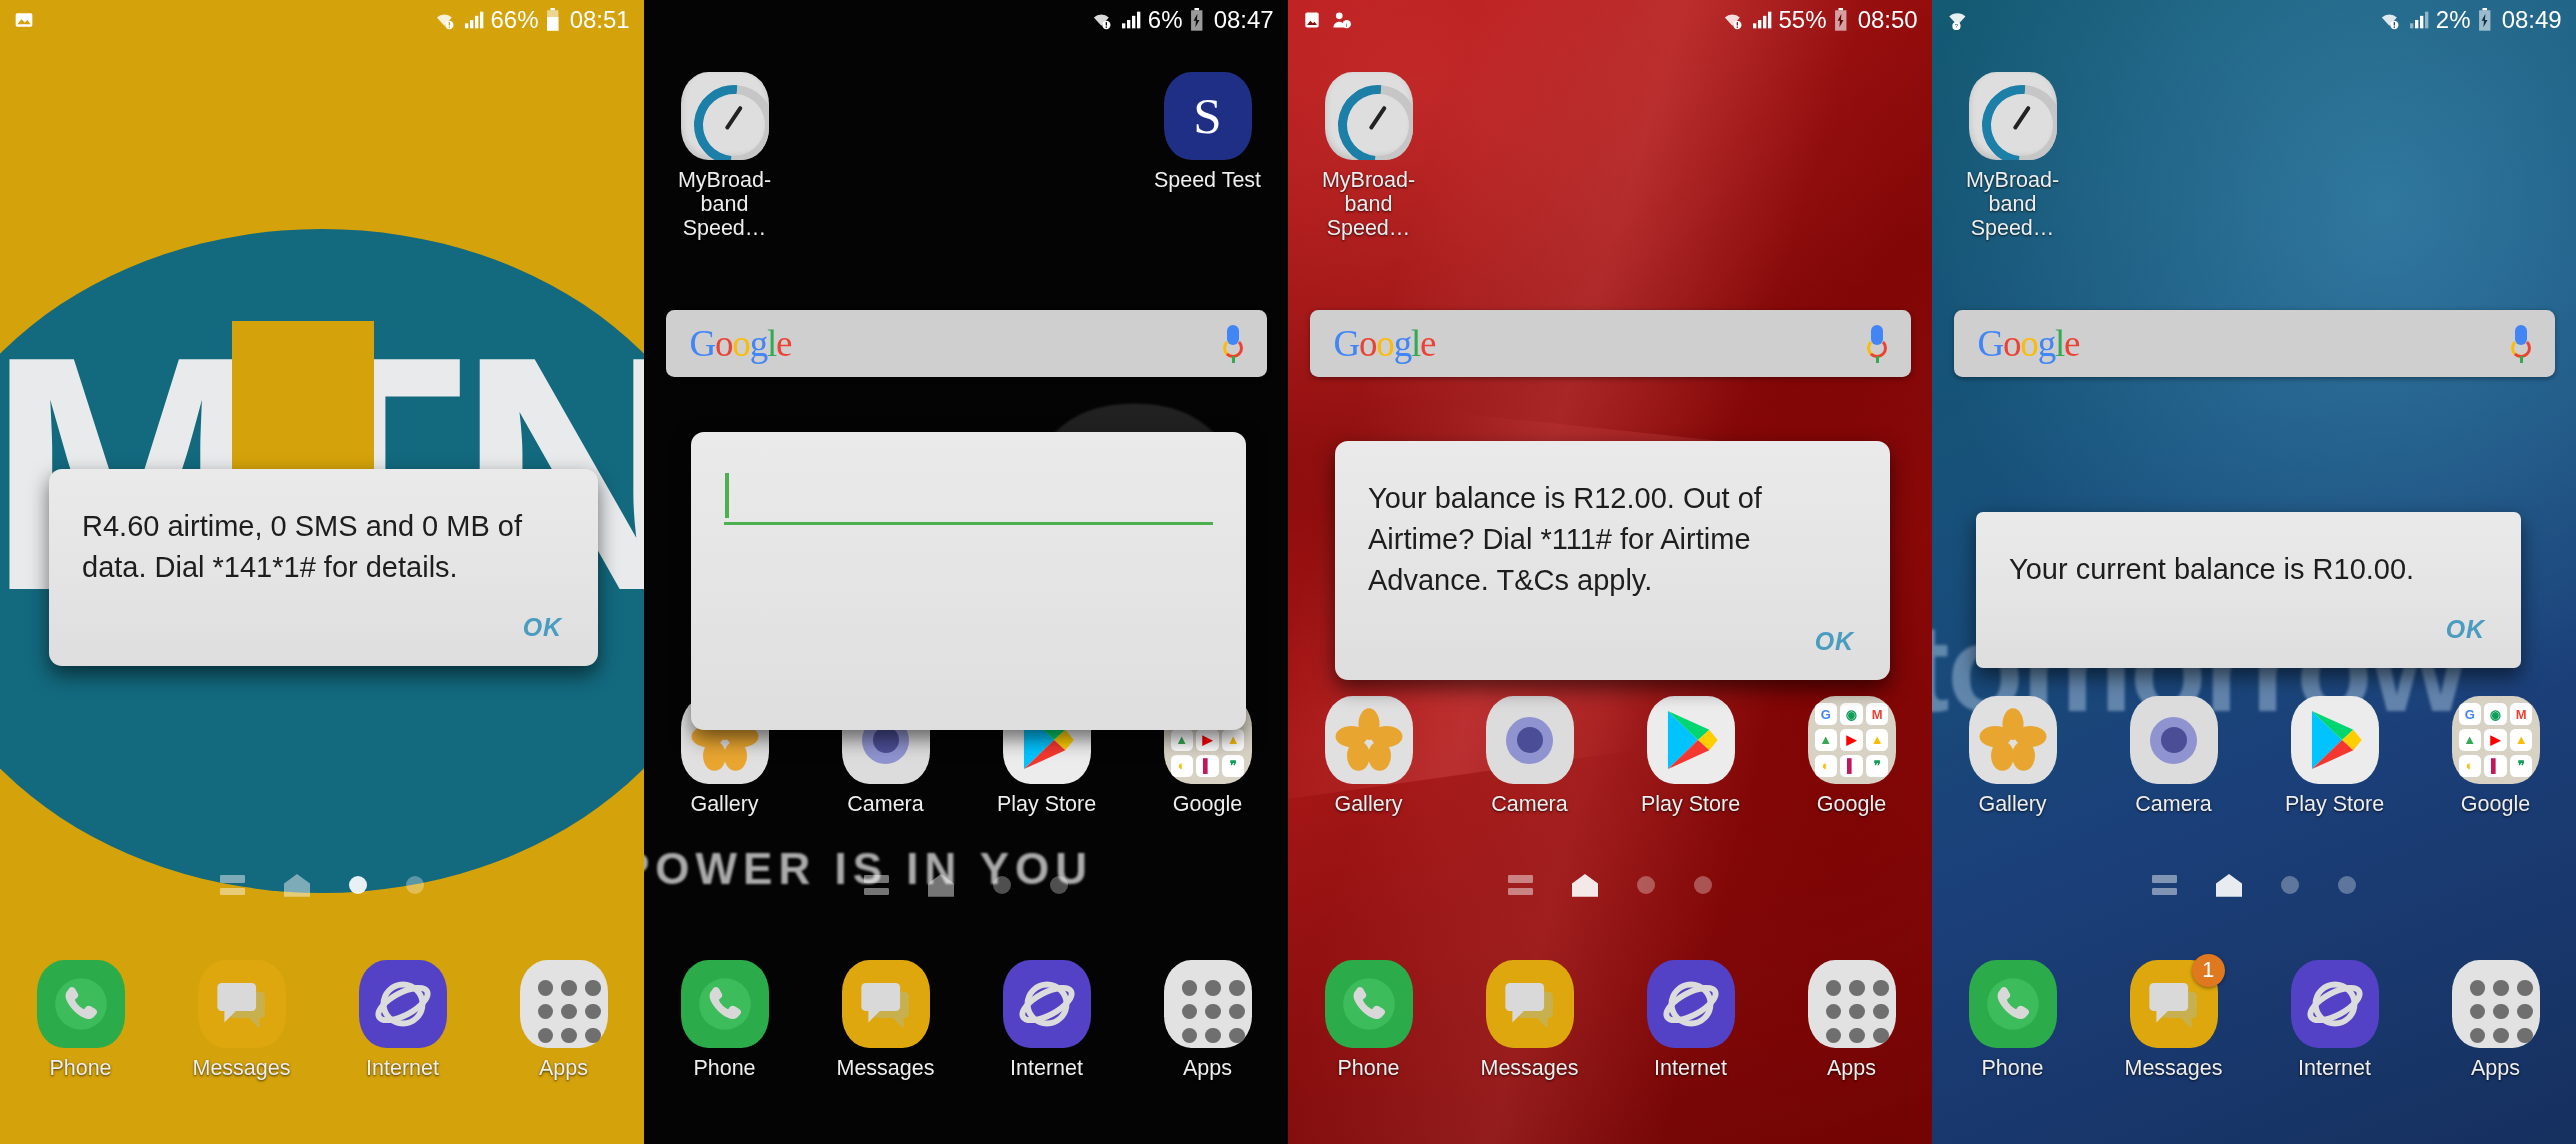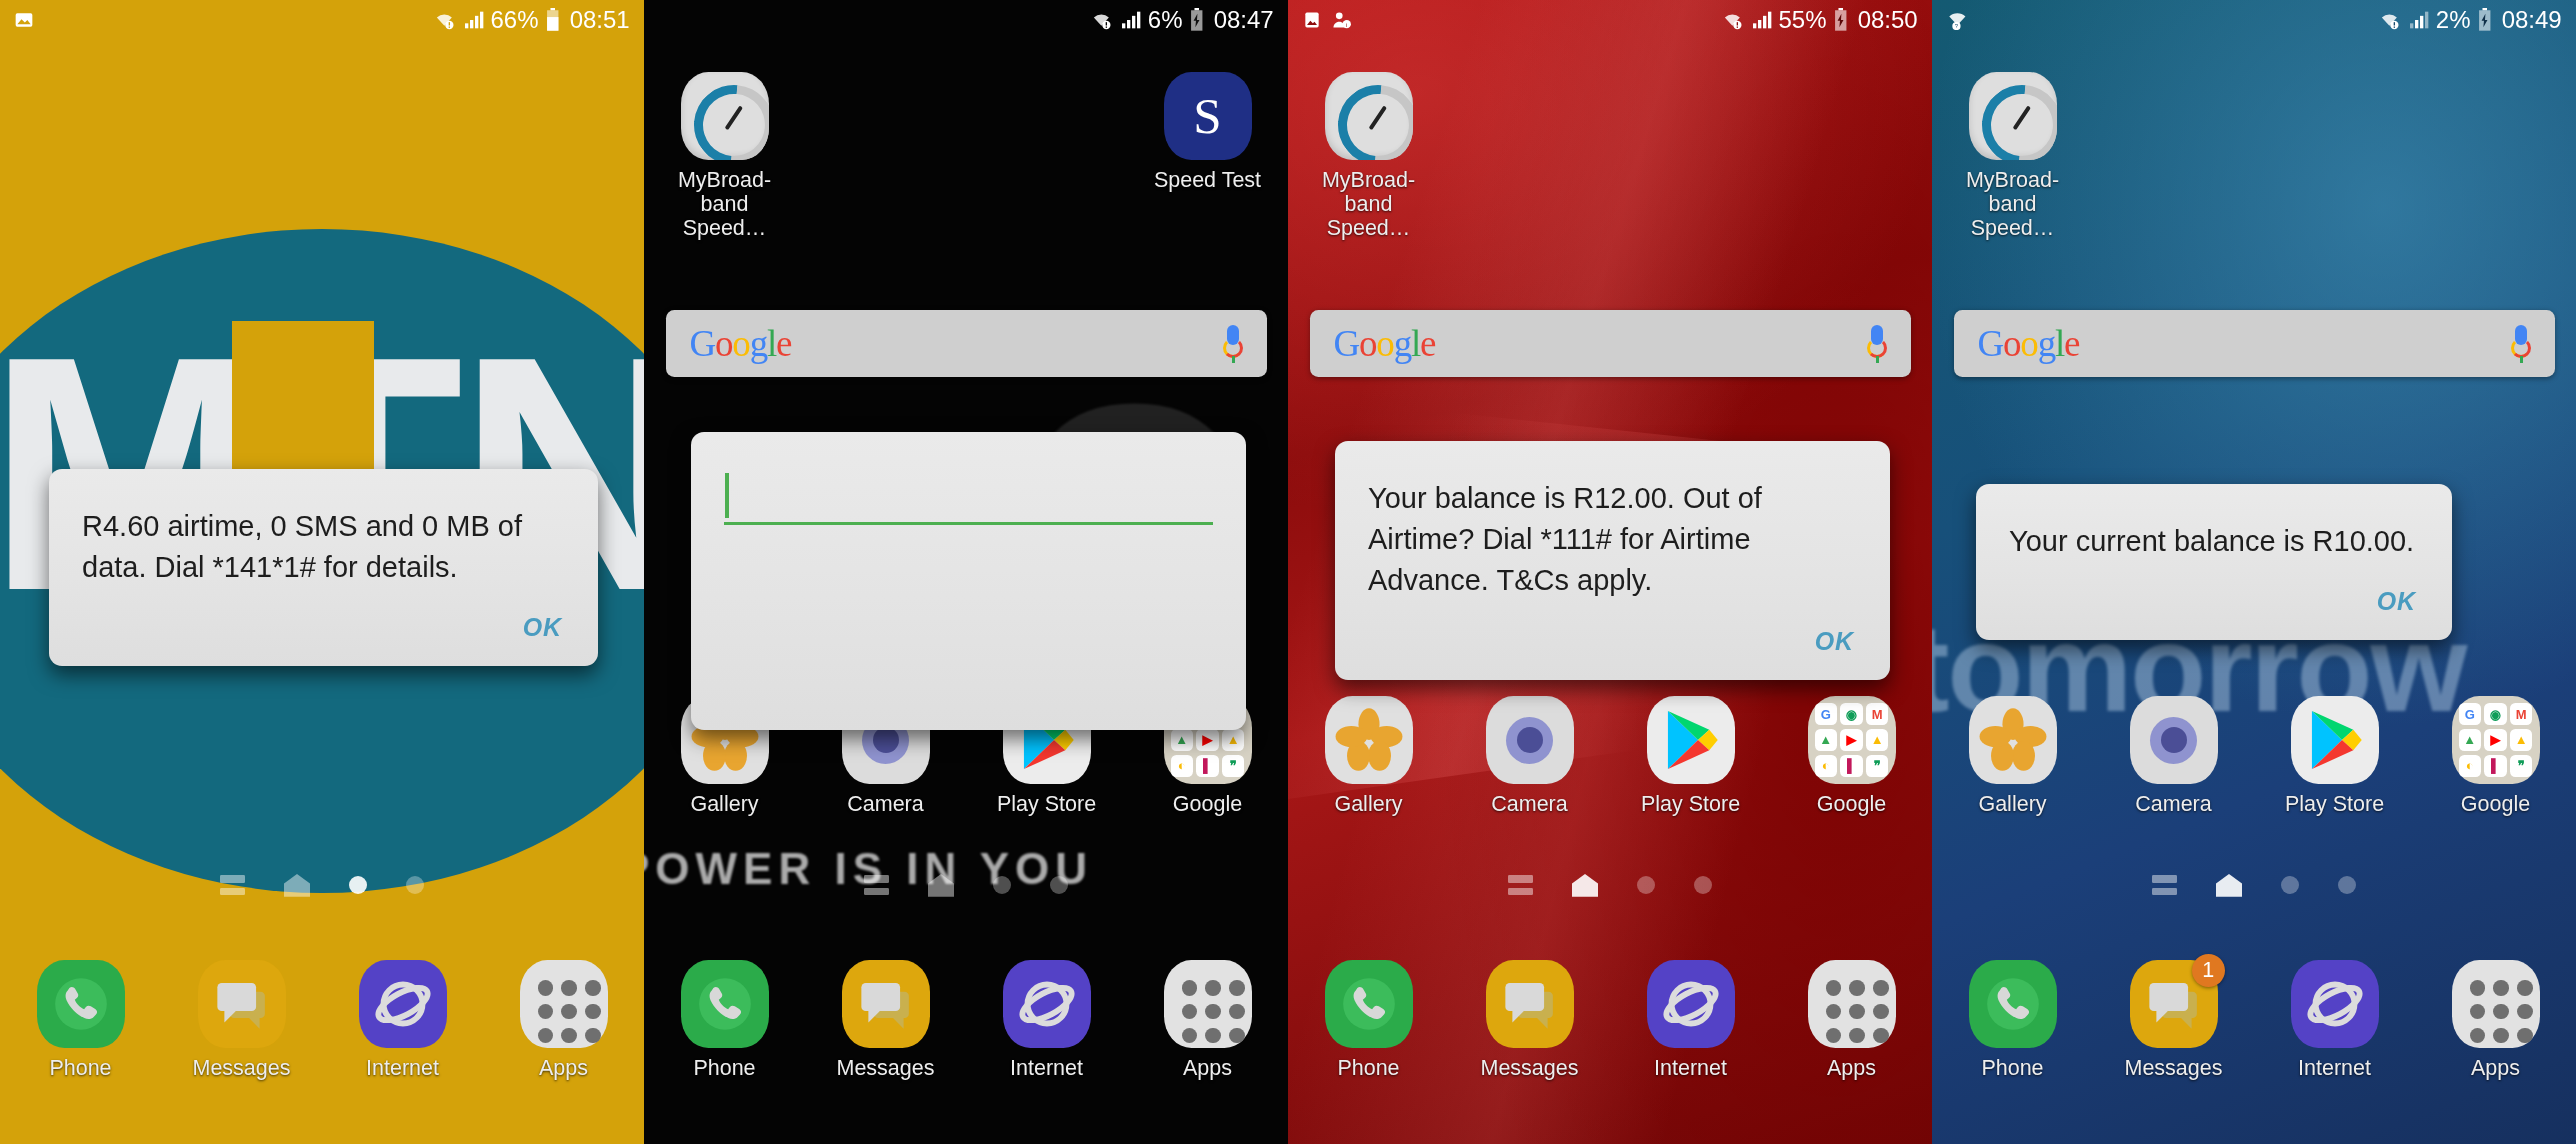--- a/index.html
+++ b/index.html
@@ -801,21 +801,21 @@
               <i></i>
               <i></i>
               <i></i>
           </div>
           <div class="applabel">Apps</div>
         </div>
       </div>
     </div>
 
     <div class="scrim"></div>
-    <div class="dialog" style="left:44px; top:484px; width:476px;">
+    <div class="dialog" style="left:44px; top:512px; width:545px;border-radius:7px;">
       <div class="dlg-msg">Your current balance is R10.00.</div>
       <div class="dlg-actions">
         <span class="dlg-btn btn-ok">OK</span>
       </div>
     </div>
   </div>
 
 </div>
 
 

